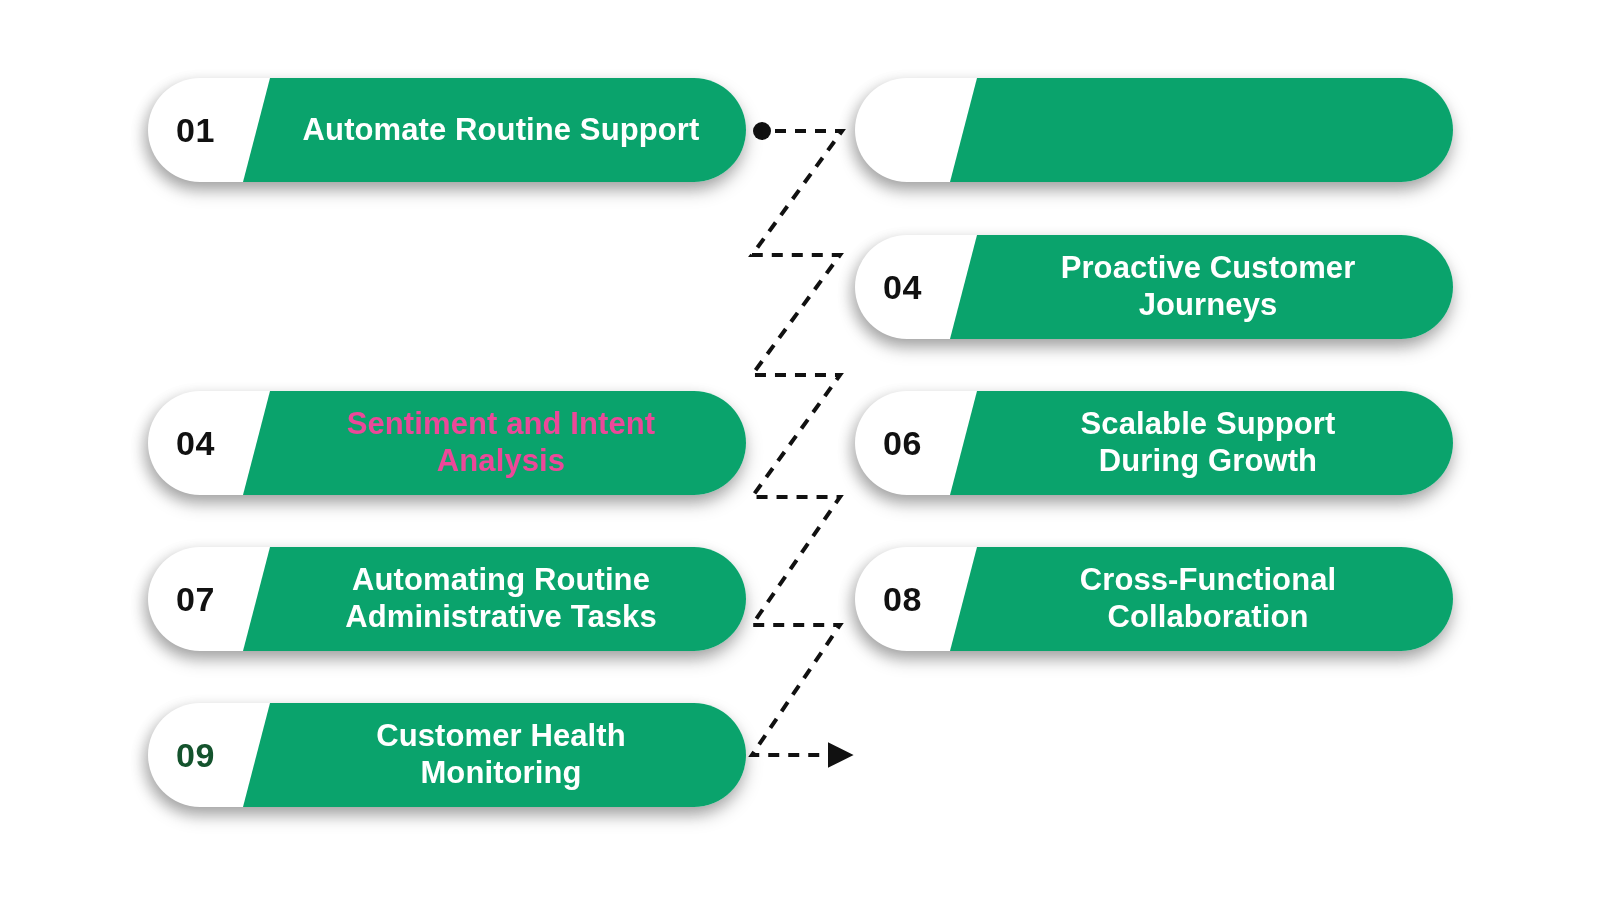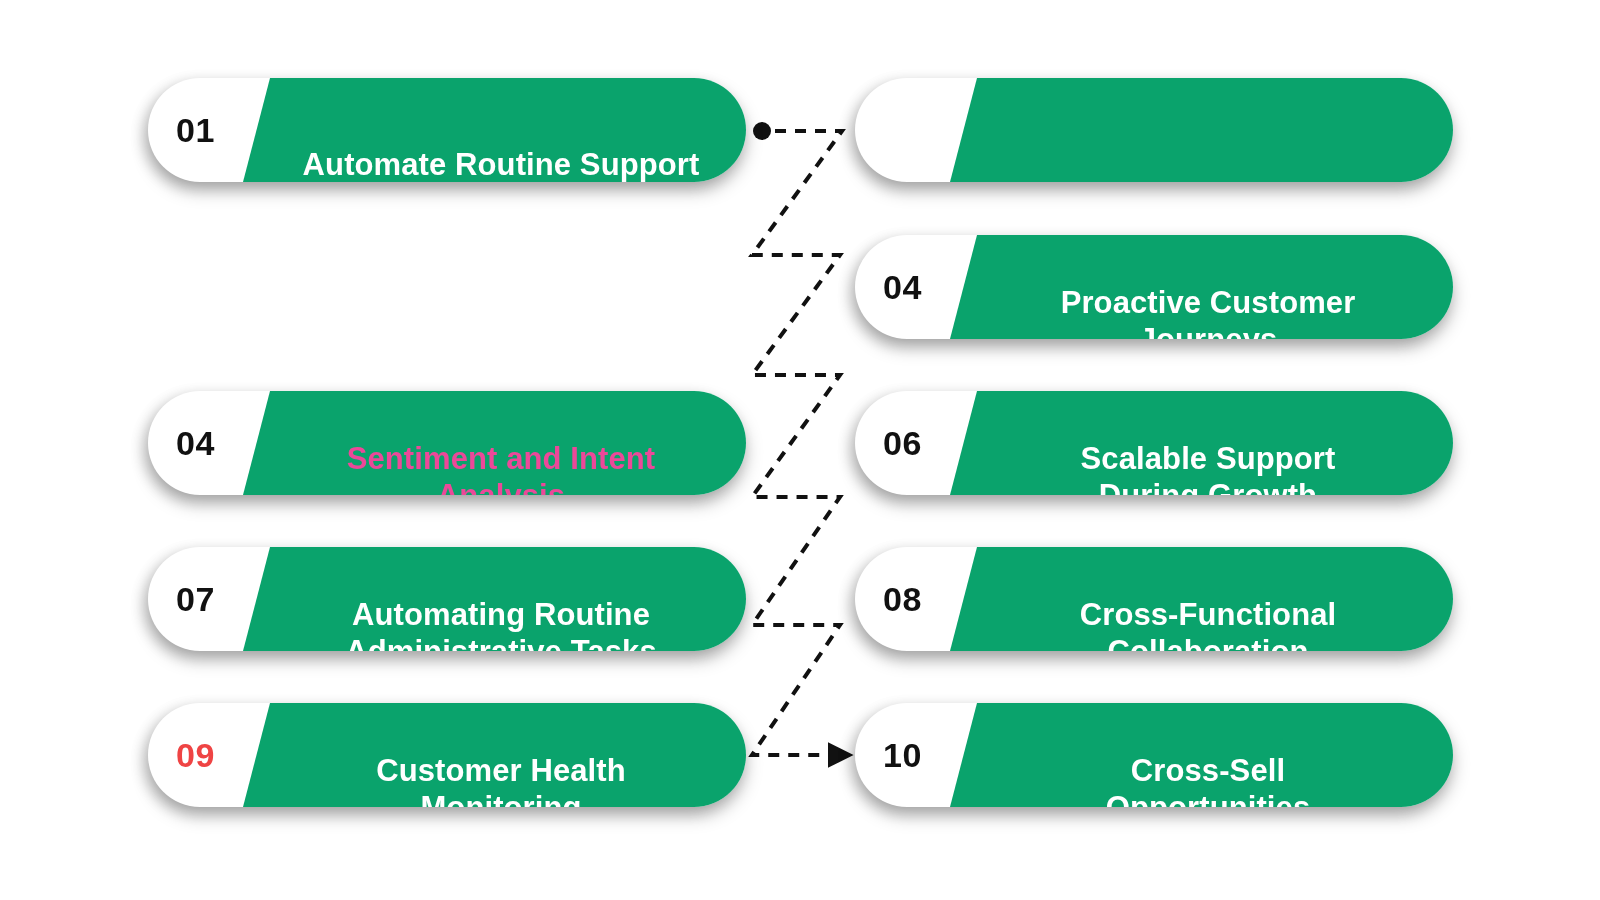--- a/index.html
+++ b/index.html
@@ -97,21 +97,20 @@
     text-align: center;
     color: #ffffff;
     font-size: 31px;
     font-weight: bold;
     line-height: 1.18;
     letter-spacing: 0.1px;
     padding: 0 10px;
     box-sizing: border-box;
     z-index: 2;
     white-space: pre-line;
-    margin-top: 35px;
   }
 </style>
 </head>
 <body style="background: rgb(255, 255, 255);">
 
 <div id="stage">
 
   <svg id="connector-layer" viewBox="0 0 1600 900" width="1600" height="900" aria-hidden="true">
     <defs>
       <marker id="arrowhead" markerWidth="7" markerHeight="7" refX="1" refY="3.2" orient="auto" markerUnits="strokeWidth">
@@ -148,21 +147,21 @@
       <div class="pill-green" style="background: rgb(10, 163, 108);"></div>
       <div class="pill-number" style="color: rgb(17, 17, 17);">07</div>
       <div class="pill-label" style="color: rgb(255, 255, 255);">Automating Routine
 Administrative Tasks</div>
     </div>
   </div>
 
   <div class="pill-row col-left r5">
     <div class="pill">
       <div class="pill-green" style="background: rgb(10, 163, 108);"></div>
-      <div class="pill-number" style="color: #ef4444;">09</div>
+      <div class="pill-number" style="color: #14532d;">09</div>
       <div class="pill-label" style="color: rgb(255, 255, 255);">Customer Health
 Monitoring</div>
     </div>
   </div>
 
   <div class="pill-row col-right r1">
     <div class="pill">
       <div class="pill-green" style="background: rgb(10, 163, 108);"></div>
     </div>
   </div>
@@ -187,22 +186,14 @@
 
   <div class="pill-row col-right r4">
     <div class="pill">
       <div class="pill-green" style="background: rgb(10, 163, 108);"></div>
       <div class="pill-number" style="color: rgb(17, 17, 17);">08</div>
       <div class="pill-label" style="color: rgb(255, 255, 255);">Cross-Functional
 Collaboration</div>
     </div>
   </div>
 
-  <div class="pill-row col-right r5">
-    <div class="pill">
-      <div class="pill-green" style="background: rgb(10, 163, 108);"></div>
-      <div class="pill-number" style="color: rgb(17, 17, 17);">10</div>
-      <div class="pill-label" style="color: rgb(255, 255, 255);">Cross-Sell
-Opportunities</div>
-    </div>
-  </div>
 
 </div>
 
 </body></html>

